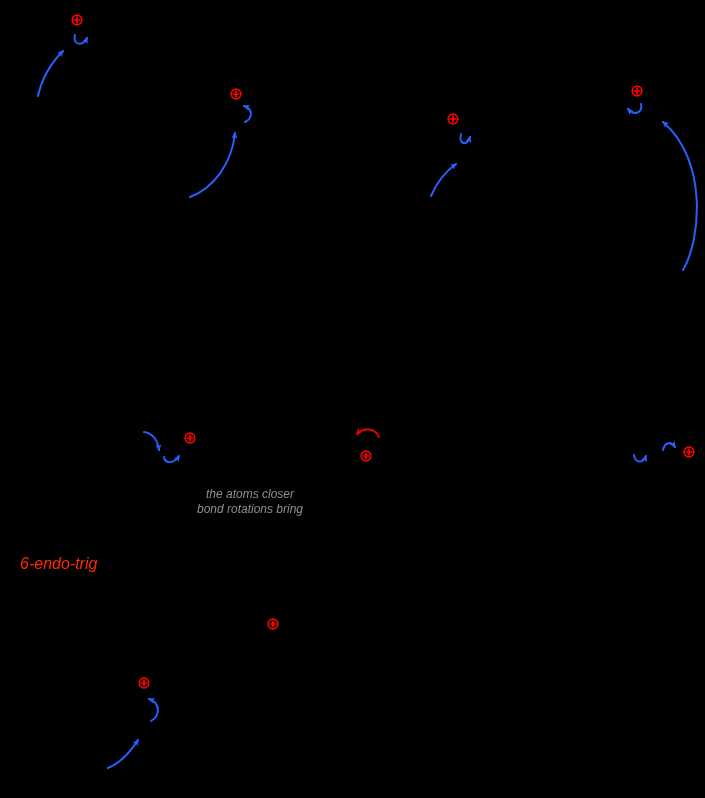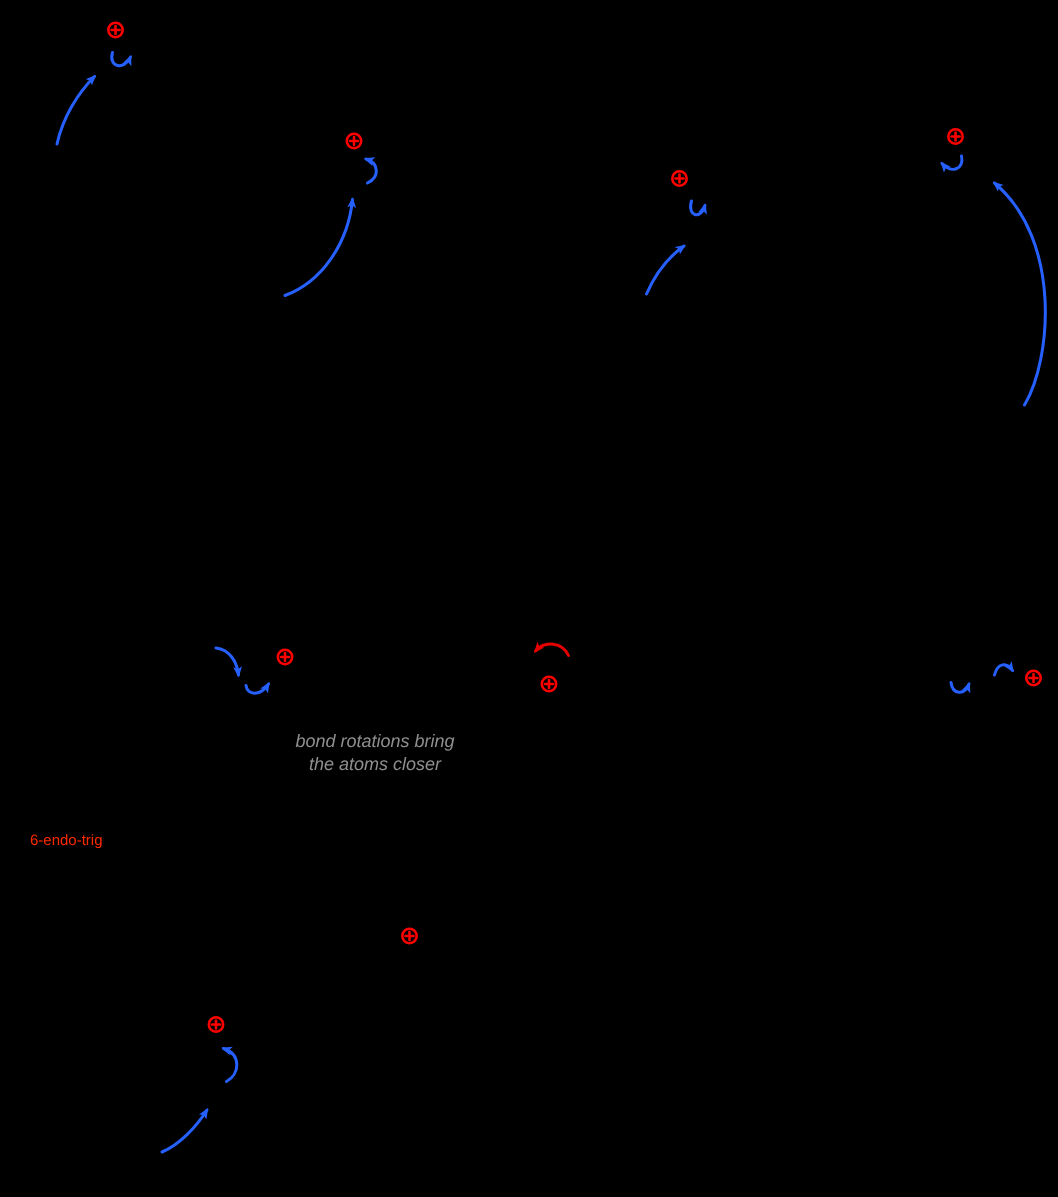--- a/index.html
+++ b/index.html
@@ -50,21 +50,22 @@
     color: var(--note-gray, #8f8f8f);
     font-style: italic;
     font-size: 12px;
     line-height: 14.5px;
   }
   .ring-label {
     position: absolute;
     left: 20px;
     top: 555px;
     color: var(--label-red, #ff2a00);
-    font-size: 10px;
+    font-style: italic;
+    font-size: 16px;
   }
 </style>
 </head>
 <body>
 
 <div class="canvas">
 
   <svg class="layer" width="705" height="798" viewBox="0 0 705 798">
     <defs>
       <marker id="head-blue" markerWidth="9" markerHeight="9" refX="5.5" refY="3" orient="auto" markerUnits="userSpaceOnUse">
@@ -139,19 +140,19 @@
     <path class="arrow" d="M 108 768 C 120 763 131 751 138 740" marker-end="url(#head-blue)"></path>
     <path class="arrow" d="M 151 721 C 160 716 161 703 149 699" marker-end="url(#head-blue)"></path>
     <g class="charge" transform="translate(144,683)">
       <circle r="4.8"></circle>
         <line x1="-2.7" y1="0" x2="2.7" y2="0"></line>
         <line x1="0" y1="-2.7" x2="0" y2="2.7"></line>
     </g>
   </svg>
 
   <div class="note">
+    <div>the atoms closer</div>
     <div>bond rotations bring</div>
-    <div>the atoms closer</div>
   </div>
 
   <div class="ring-label">6-endo-trig</div>
 
 </div>
 
 </body></html>

